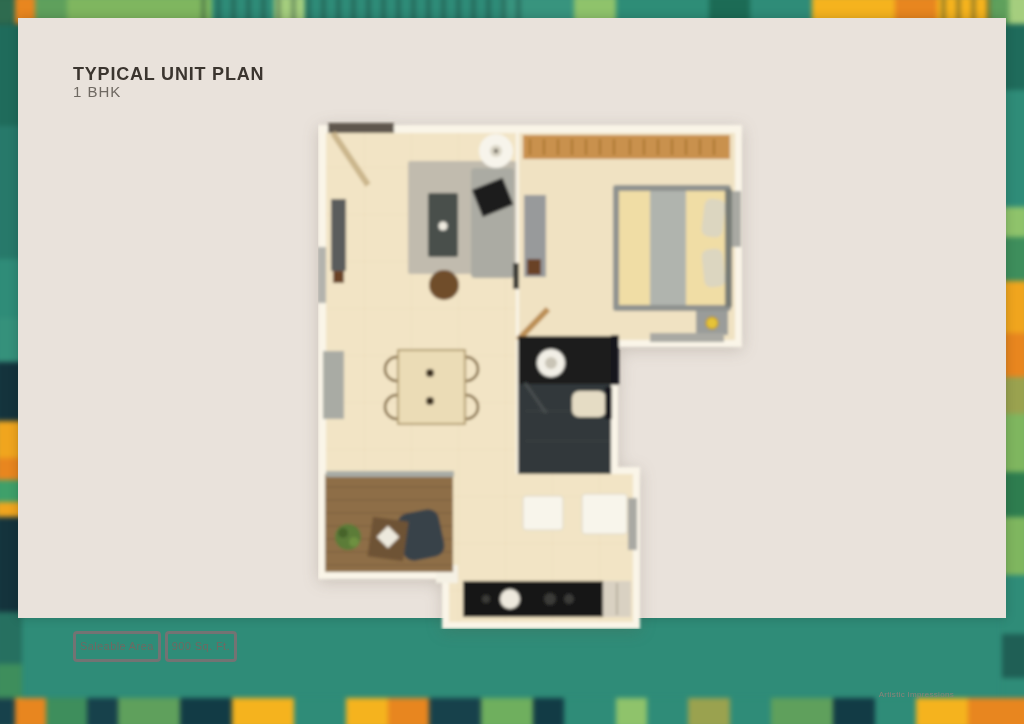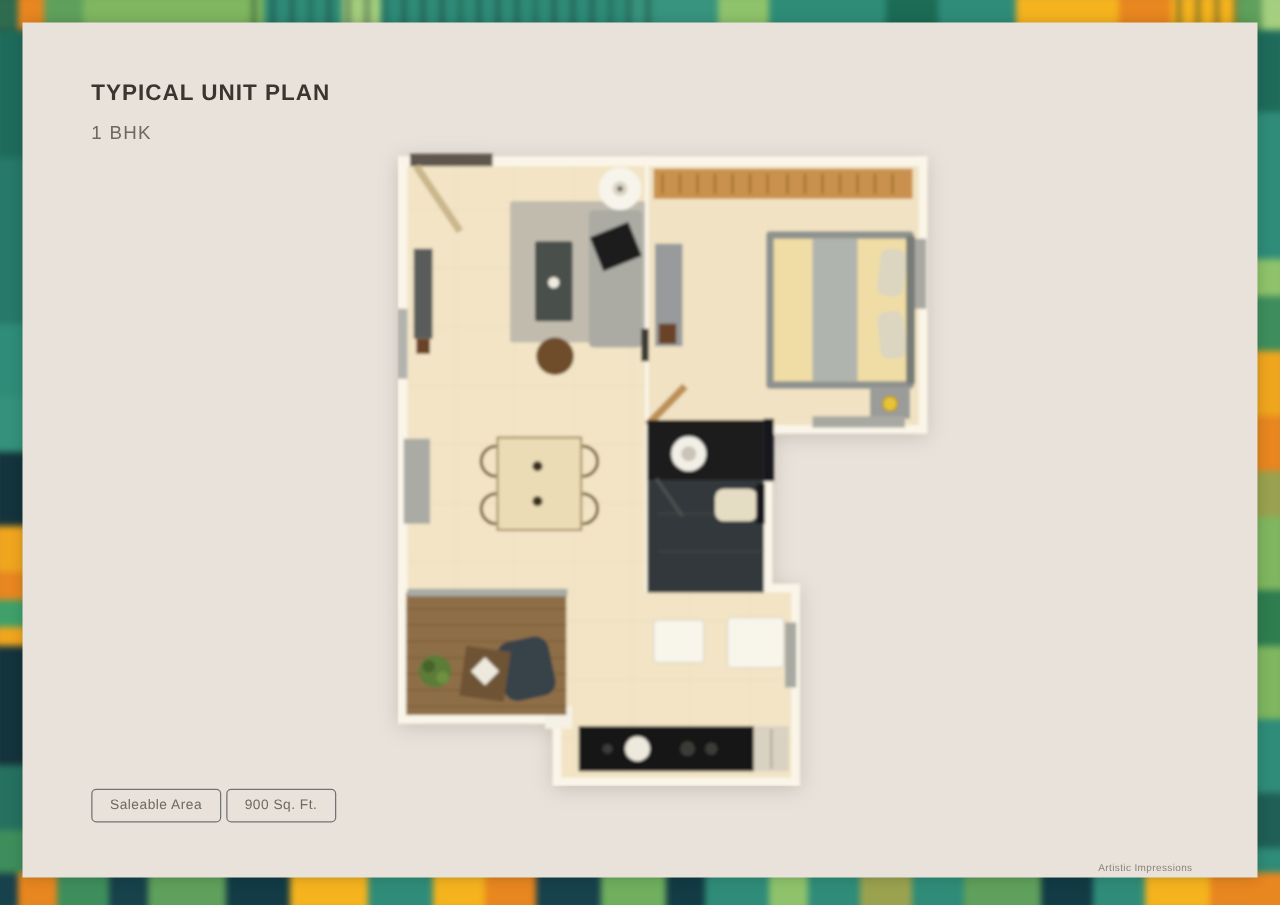--- a/index.html
+++ b/index.html
@@ -34,39 +34,39 @@
       #14333C 50% 58%,#F0A51E 58% 63%,#E8861F 63% 66%,#3FA06A 66% 69%,
       #F0A51E 69% 71%,#14333C 71% 84%,#267060 84% 91%,#3E8E5C 91% 96%,#7FB65F 96% 100%);}
   .ba-right{top:-6px;bottom:-6px;right:-4px;width:26px;
     background:linear-gradient(180deg,
       #8FC36B 0 2%,#1F6B5B 2% 13%,#2F8C78 13% 29%,#8FC36B 29% 33%,#3E8E5C 33% 39%,
       #F0A51E 39% 46%,#E8861F 46% 52%,#9AA24F 52% 57%,#7FB65F 57% 65%,
       #2E7D4F 65% 71%,#7FB65F 71% 79%,#2F8C78 79% 87%,#1F5F55 87% 93%,
       #2F8C78 93% 97%,#E8861F 97% 100%);}
   
   .card{
-    position:absolute;left:18px;top:18px;width:988px;height:684px;
+    position:absolute;left:18px;top:18px;width:988px;height:600px;
     background:#E9E2DB;box-shadow:0 0 10px rgba(0,0,0,.18);
   }
   .page-title{
     position:absolute;left:55px;top:46px;
     font-size:18px;font-weight:700;color:#3B352F;letter-spacing:.8px;
   }
   .page-subtitle{
-    position:absolute;left:55px;top:80px;
+    position:absolute;left:55px;top:65px;
     font-size:15px;font-weight:400;color:#6F6962;letter-spacing:1px;
   }
   .plan-wrap{
     position:absolute;left:300px;top:103px;width:428px;height:508px;
     filter:drop-shadow(0 3px 8px rgba(90,78,58,.22));
   }
   .badges{position:absolute;left:55px;top:613px;display:flex;gap:4px;}
   .badge{
-    border:1px solid #737373;border-radius:4px;background:transparent;
-    padding:7px 14px;font-size:11px;color:#6F6962;letter-spacing:.4px;
+    border:3px solid #737373;border-radius:4px;background:transparent;
+    padding:7px 4px;font-size:11px;color:#6F6962;letter-spacing:.4px;
     line-height:1;white-space:nowrap;
   }
   .credit{
     position:absolute;right:52px;top:672px;
     font-size:8px;color:#8A8379;letter-spacing:.3px;
   }
 </style>
 </head>
 <body>
 

